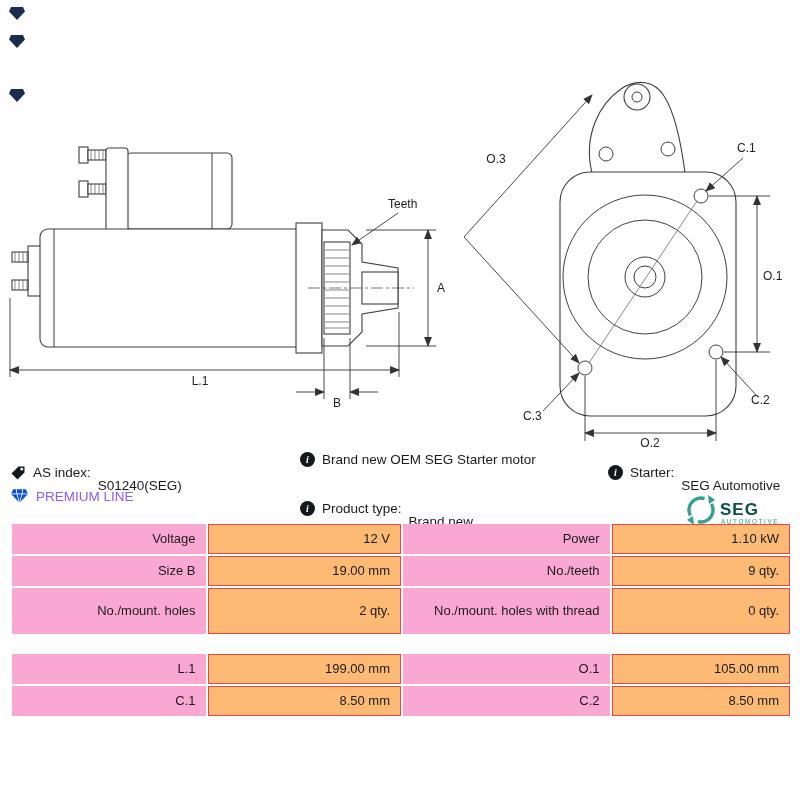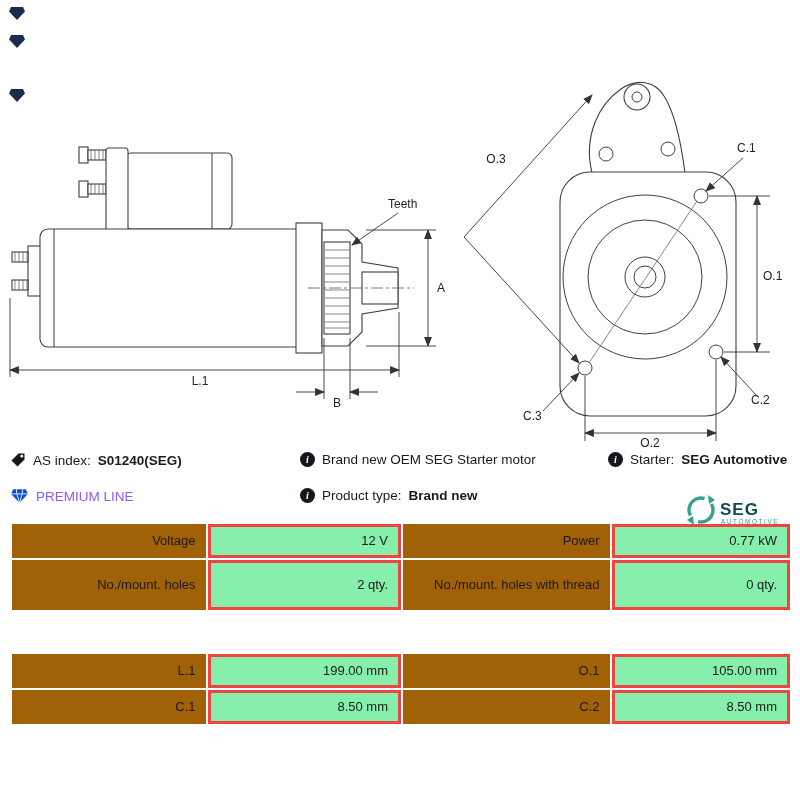--- a/index.html
+++ b/index.html
@@ -11,32 +11,32 @@
   .dn{stroke:#3f3f3f;stroke-width:1;fill:none;}          
   .thin{stroke:#555;stroke-width:.7;fill:none;}
   .dim{stroke:#333;stroke-width:.9;fill:none;}
   .cl{stroke:#555;stroke-width:.8;fill:none;stroke-dasharray:12 3 3 3;}
   svg text{font-family:"Liberation Sans",sans-serif;font-size:12px;fill:#222;}
   
   .wm{position:absolute;left:8px;}
   
   .info-item{position:absolute;display:flex;align-items:center;gap:7px;
              font-size:13.5px;white-space:nowrap;justify-content:center;}
-  .info-item b{font-weight:700;}
+  .info-item b{font-weight:400;margin-top:26px;}
   .iicon{display:inline-flex;width:15px;height:15px;border-radius:50%;background:#14171c;
          color:#fff;align-items:center;justify-content:center;flex:0 0 15px;
          font:italic 700 10px "Liberation Serif",serif;}
   .premium{color:#8b5cf6;font-weight:400;}
   
   table.specs{position:absolute;left:10px;border-collapse:separate;border-spacing:2px;
               table-layout:fixed;width:782px;font-size:13px;}
   table.specs td{height:26px;text-align:right;vertical-align:middle;
                  padding:1px 10px 1px 8px;line-height:1.25;}
-  td.lab{background:#a16207;}
-  td.val{background:#86efac;border:3px solid #ef4444;}
+  td.lab{background:#f9a8d4;}
+  td.val{background:#fdba74;border:1px solid #ef4444;}
   tr.tall td{height:42px;padding-left:8px;}
 </style>
 </head>
 <body>
 
 <div class="page">
 
   <svg class="drawing" width="800" height="450" viewBox="0 0 800 450">
     <defs>
       <marker id="ar" viewBox="0 0 10 8" markerWidth="11" markerHeight="9" refX="9" refY="4" orient="auto-start-reverse">
@@ -207,21 +207,27 @@
         <col style="width:193px">
         <col style="width:193px">
         <col style="width:206px">
         <col style="width:178px">
       </colgroup>
     <tbody>
         <tr>
       <td class="lab">Voltage</td>
       <td class="val">12 V</td>
       <td class="lab">Power</td>
-      <td class="val">0.77 kW</td>
+      <td class="val">1.10 kW</td>
+    </tr>
+    <tr>
+      <td class="lab">Size B</td>
+      <td class="val">19.00 mm</td>
+      <td class="lab">No./teeth</td>
+      <td class="val">9 qty.</td>
     </tr>
     <tr class="tall">
       <td class="lab">No./mount. holes</td>
       <td class="val">2 qty.</td>
       <td class="lab">No./mount. holes with thread</td>
       <td class="val">0 qty.</td>
     </tr>
   </tbody>
     </table>
 

